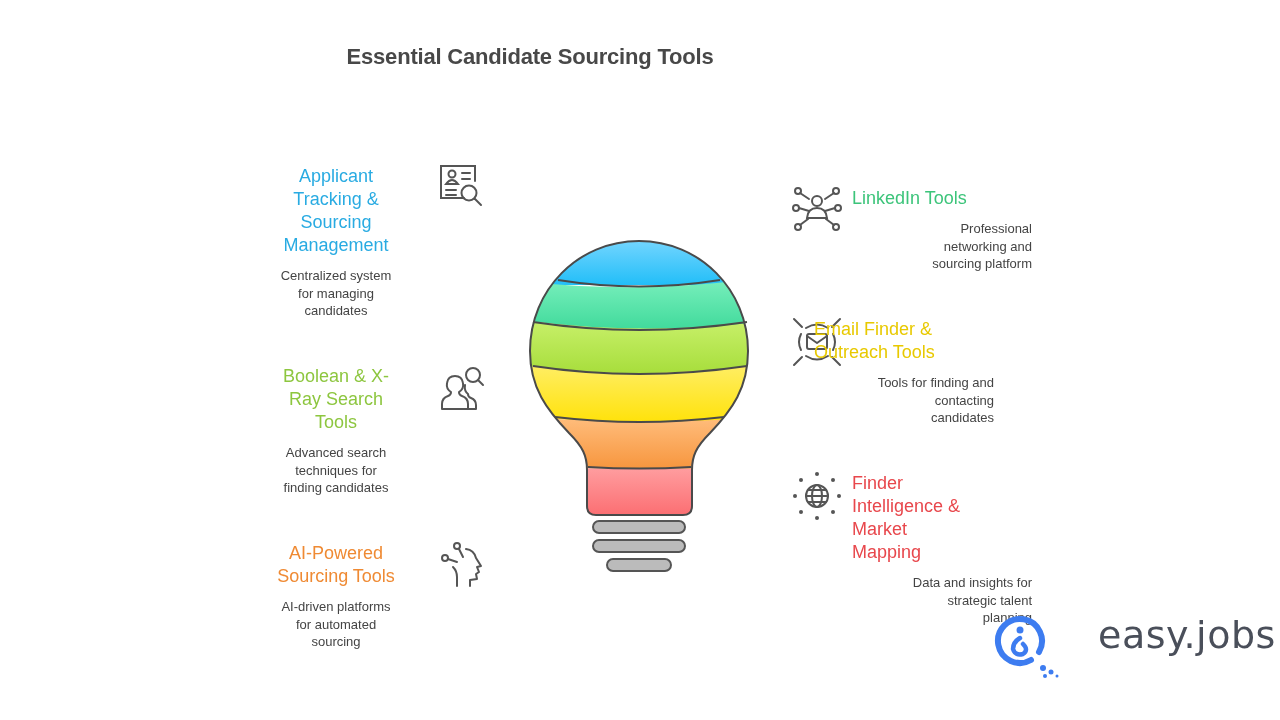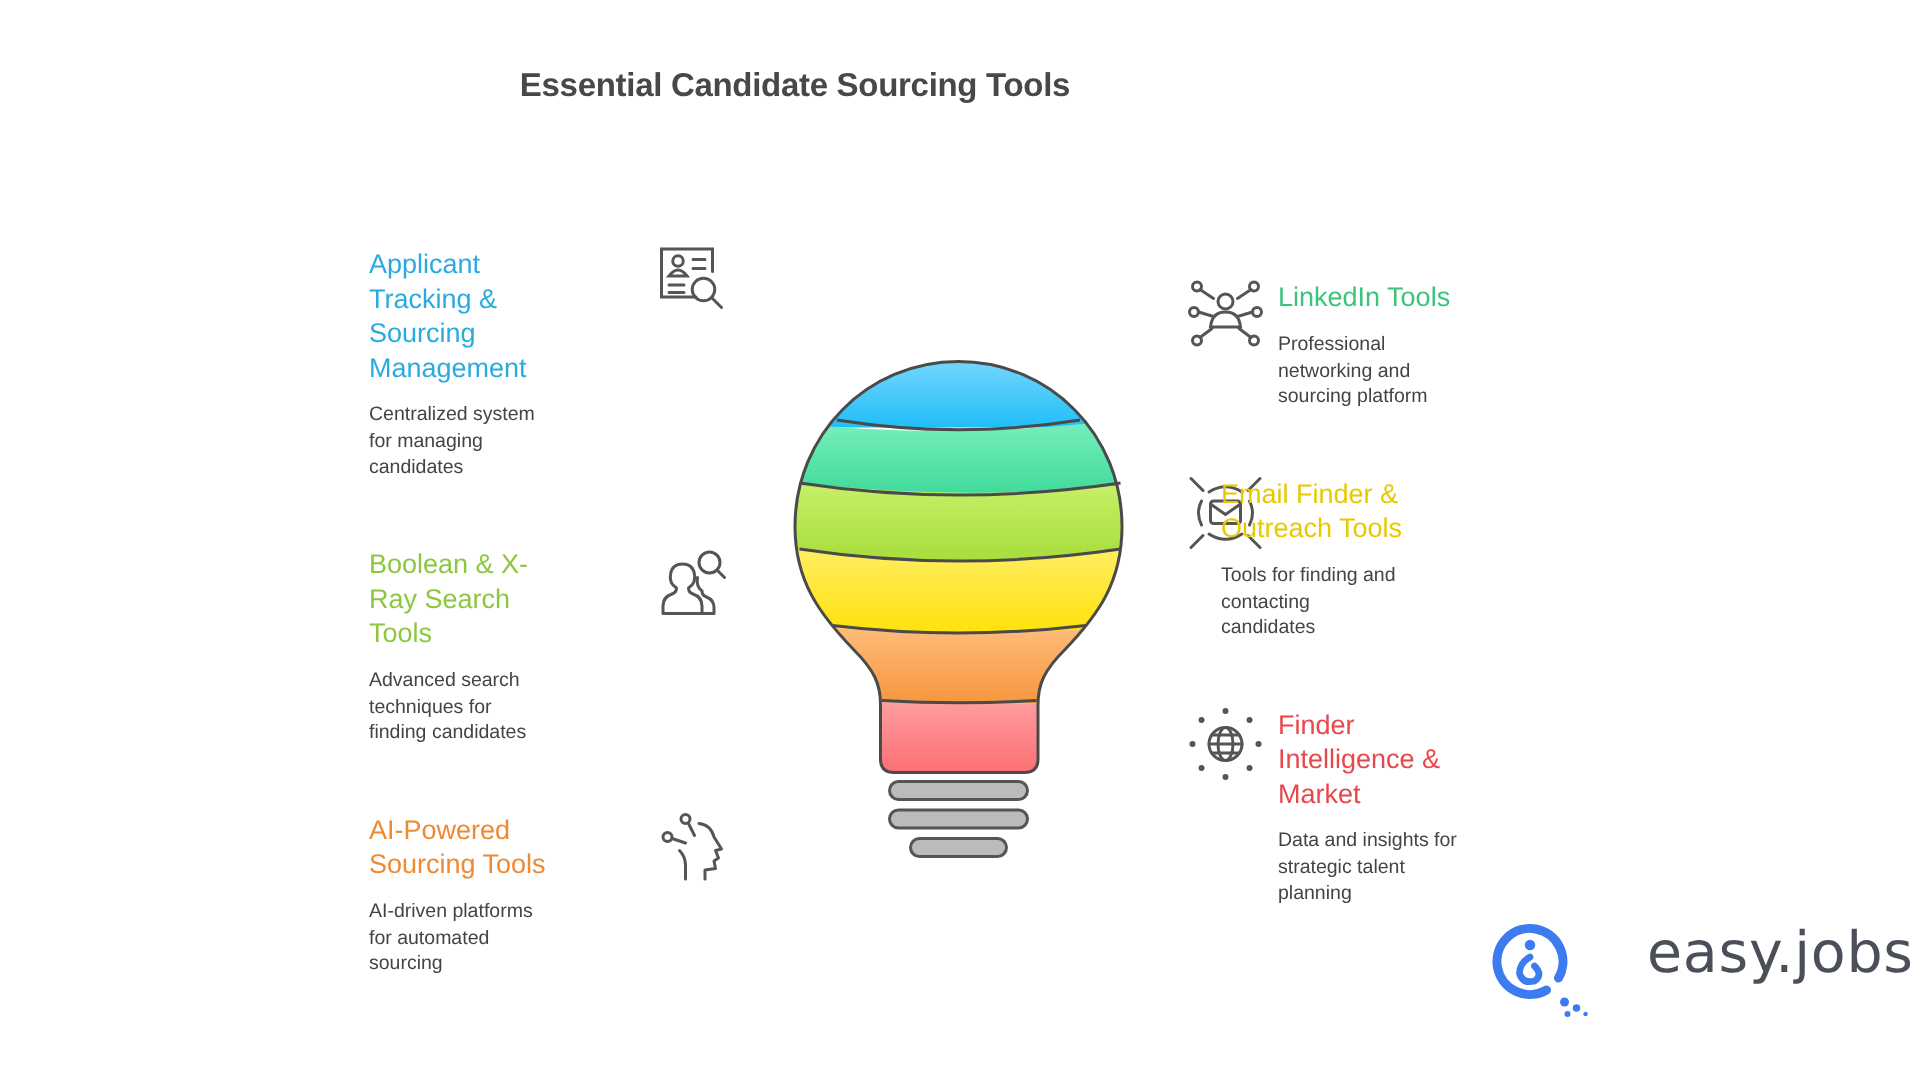--- a/index.html
+++ b/index.html
@@ -3,22 +3,22 @@
 <meta charset="utf-8">
 <style>
   html, body { margin:0; padding:0; }
   body { width:1280px; height:720px; background:#ffffff; position:relative; overflow:hidden;
          font-family:"Liberation Sans", sans-serif; }
   .title { position:absolute; left:0; width:1060px; top:44px; text-align:center;
            font-size:22px; font-weight:bold; color:#484848; letter-spacing:-0.2px; }
   .bulb { position:absolute; left:0; top:0; }
   .item { position:absolute; }
   .item .head { font-size:18px; line-height:23px; }
-  .item .desc { font-size:13px; line-height:17.5px; color:#444444; margin-top:10px; }
-  .left .head, .left .desc { text-align:left; }
+  .item .desc { font-size:13px; line-height:17.5px; color:#444444; margin-top:10px;text-align:right; }
+  .left .head, .left .desc { text-align:center; }
   .left { width:180px; }
   .right { width:180px; }
   .icon { position:absolute; }
   .logo { position:absolute; left:993px; top:612px; }
   .logo-text { position:absolute; left:1098px; top:613px; font-size:38px; color:#4a4f5a;
                font-family:"DejaVu Sans", sans-serif; letter-spacing:0.5px; }
 </style>
 </head>
 <body>
 
@@ -199,20 +199,21 @@
       <circle cx="42" cy="10" r="2"></circle>
     <circle cx="10" cy="42" r="2"></circle>
       <circle cx="42" cy="42" r="2"></circle>
   </g>
 </svg>
 <div class="item right" style="left:852px; top:472px;">
   <div class="head" style="color:#E8474C;">
     <div>Finder</div>
     <div>Intelligence &amp;</div>
     <div>Market</div>
+    <div>Mapping</div>
   </div>
   <div class="desc">
     <div>Data and insights for</div>
     <div>strategic talent</div>
     <div>planning</div>
   </div>
 </div>
 
 <svg class="logo" width="70" height="70" viewBox="0 0 70 70">
   <path d="M 38 48 A 22 22 0 1 1 46 40" fill="none" stroke="#3D7CF0" stroke-width="6" stroke-linecap="round"></path>

